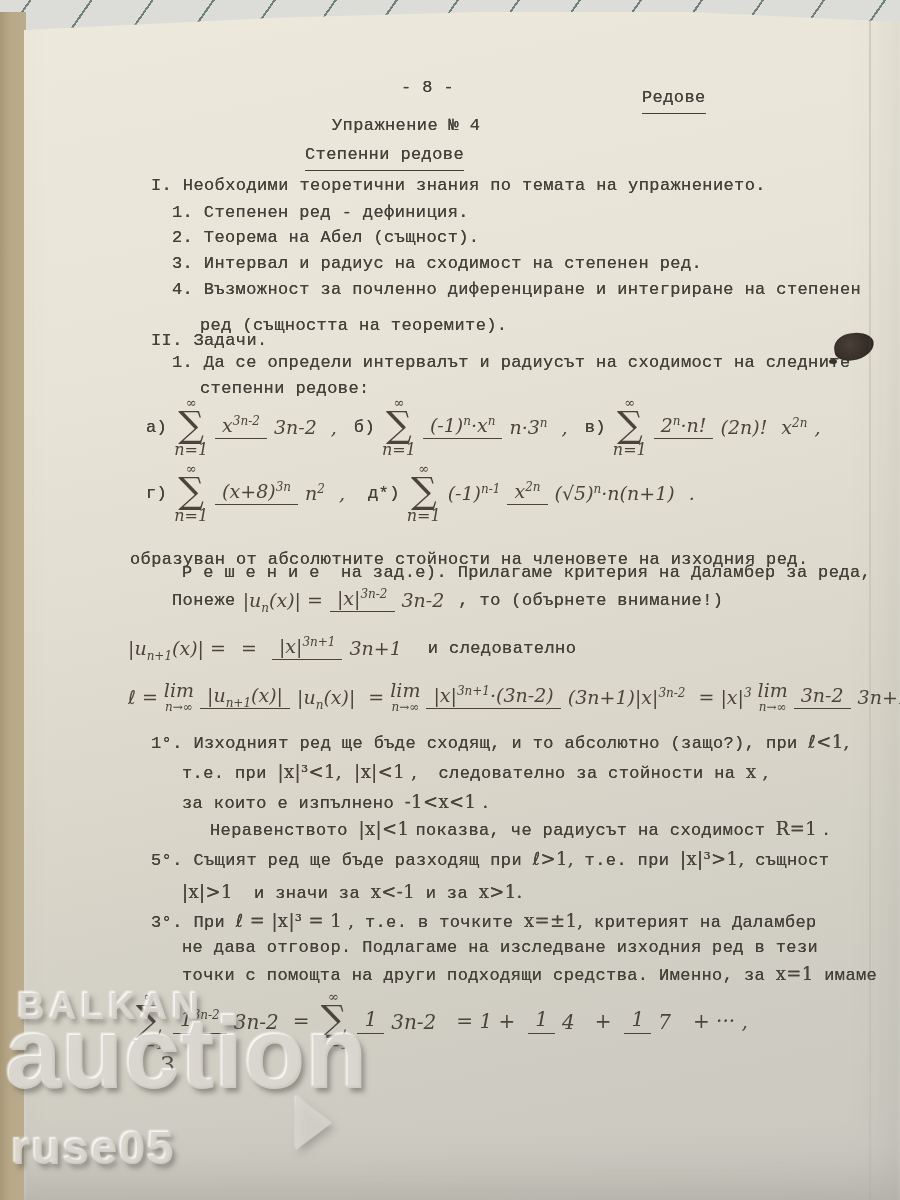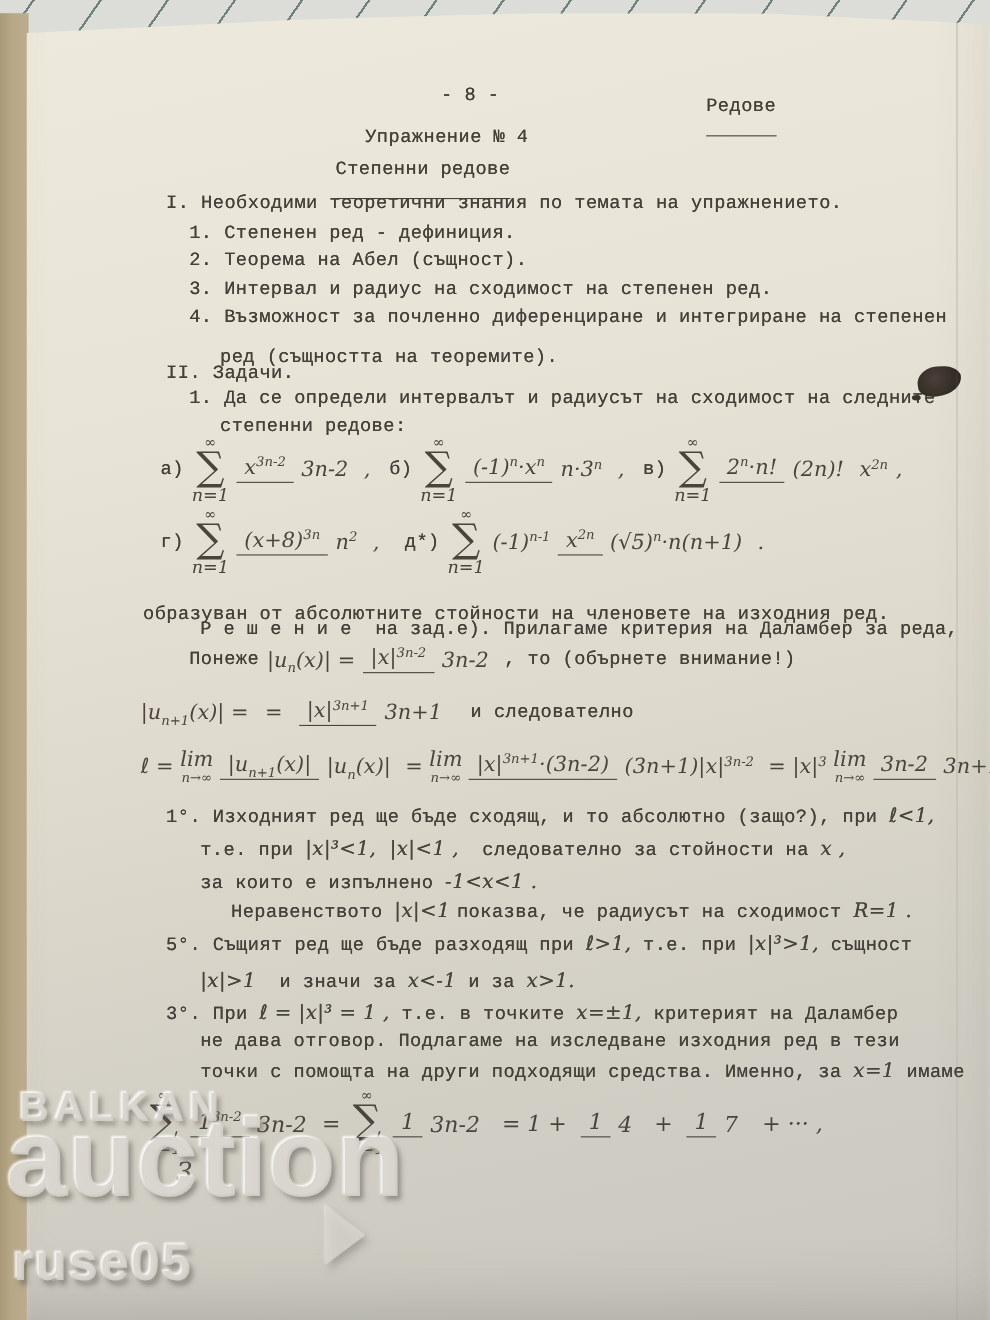--- a/index.html
+++ b/index.html
@@ -17,23 +17,23 @@
   
   .paper{position:absolute;left:24px;top:0;right:0;bottom:0;
       clip-path:polygon(0 30px,28% 18px,52% 12px,76% 12px,100% 22px,100% 100%,0 100%);
       background:linear-gradient(168deg,#ede9dc 0%,#e7e3d6 30%,#ddd9cc 55%,#d1cec4 78%,#c9c7bf 100%);
       box-shadow:inset 0 8px 10px -5px rgba(255,255,255,0.85), inset -14px -40px 60px -30px rgba(95,92,82,0.28);}
 
   .content{position:absolute;inset:0;z-index:3;}
 
   .line{position:absolute;white-space:pre;font-family:"Liberation Mono",monospace;
         font-size:17px;letter-spacing:0.4px;color:#45413a;text-shadow:0 0 0.5px currentColor;}
-  .u{border-bottom:1.6px solid #45413a;padding-bottom:16px;}
+  .u{border-bottom:1.6px solid #45413a;padding-bottom:6px;}
 
-  .hand{font-family:"DejaVu Serif","DejaVu Sans",serif;font-style:italic;font-size:18px;color:#4a443d;}
+  .hand{font-family:"DejaVu Serif","DejaVu Sans",serif;font-size:18px;color:#4a443d;}
 
   .mrow{position:absolute;display:flex;align-items:center;gap:7px;white-space:pre;
         font-family:"DejaVu Serif","DejaVu Sans",serif;font-style:italic;font-size:19px;color:#4a443d;}
   .typed{font-family:"Liberation Mono",monospace;font-style:normal;font-size:17px;
          letter-spacing:0.4px;color:#45413a;text-shadow:0 0 0.5px currentColor;}
   .frac{display:inline-flex;align-items:center;text-align:left;line-height:1.15;}
   .frac .num{padding:0 7px 2px;border-bottom:1.6px solid #4a443d;}
   .frac .den{padding:2px 7px 0;}
   .sum{display:inline-flex;flex-direction:column;align-items:center;line-height:1;}
   .sum .top{font-size:13px;margin-bottom:1px;}

